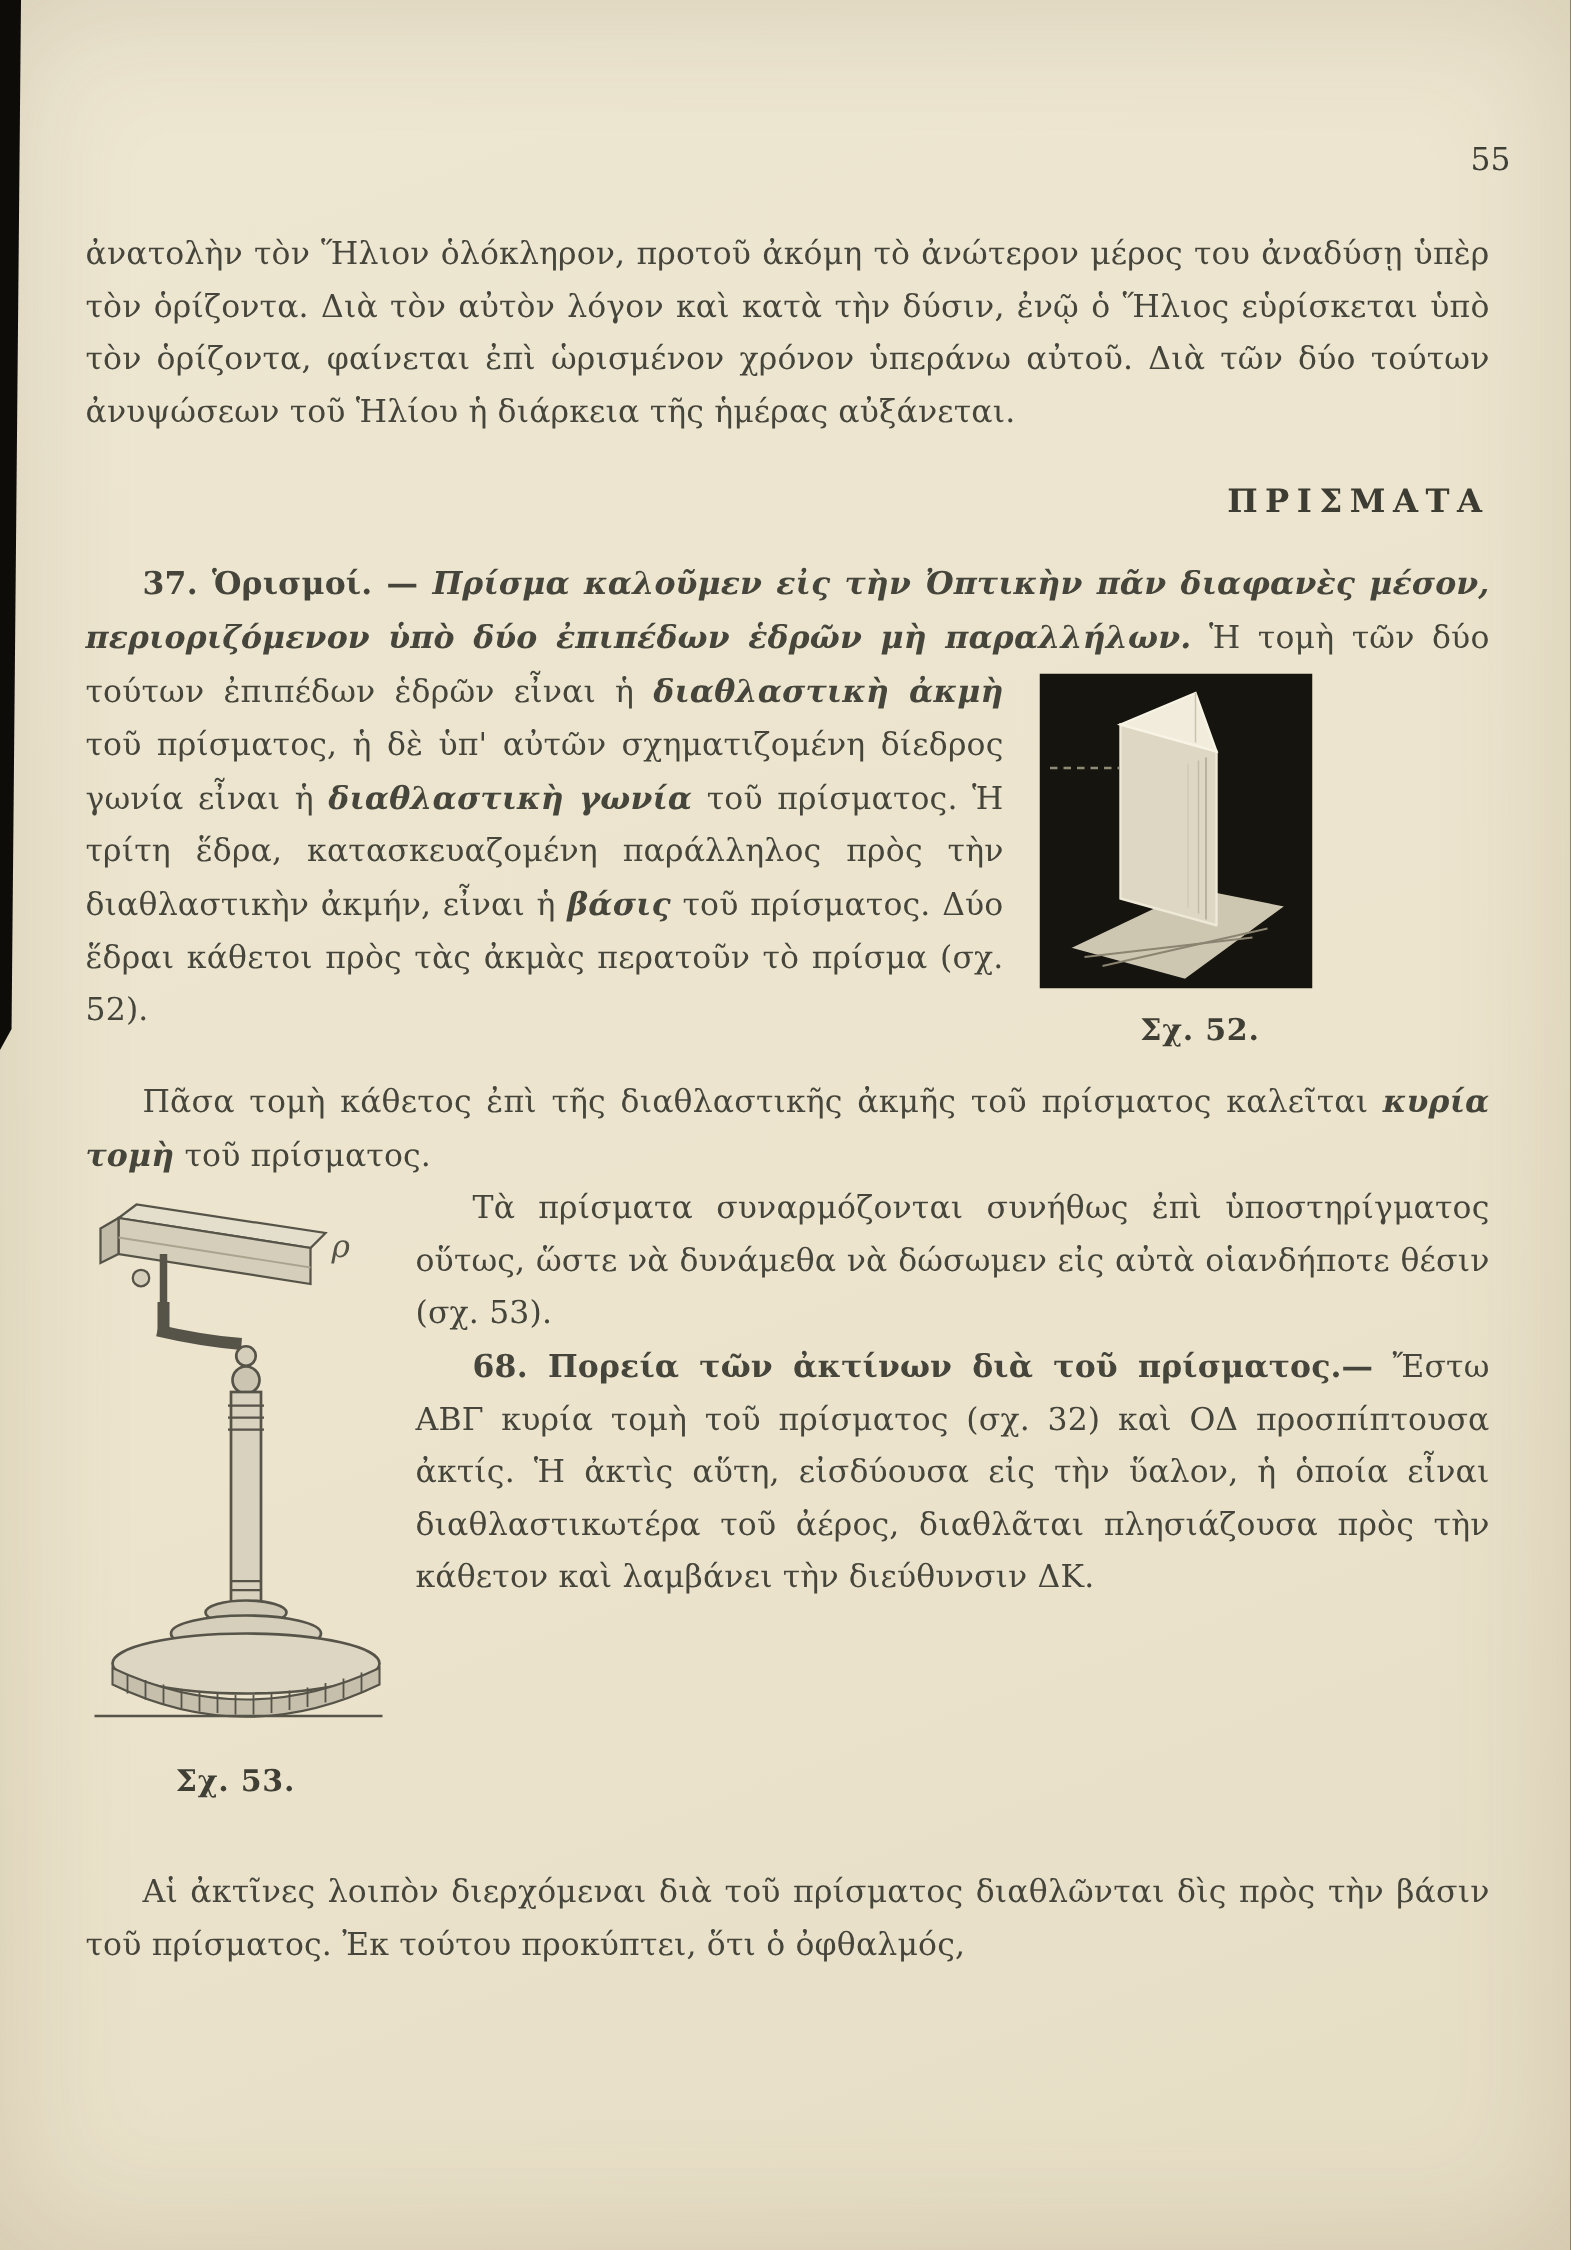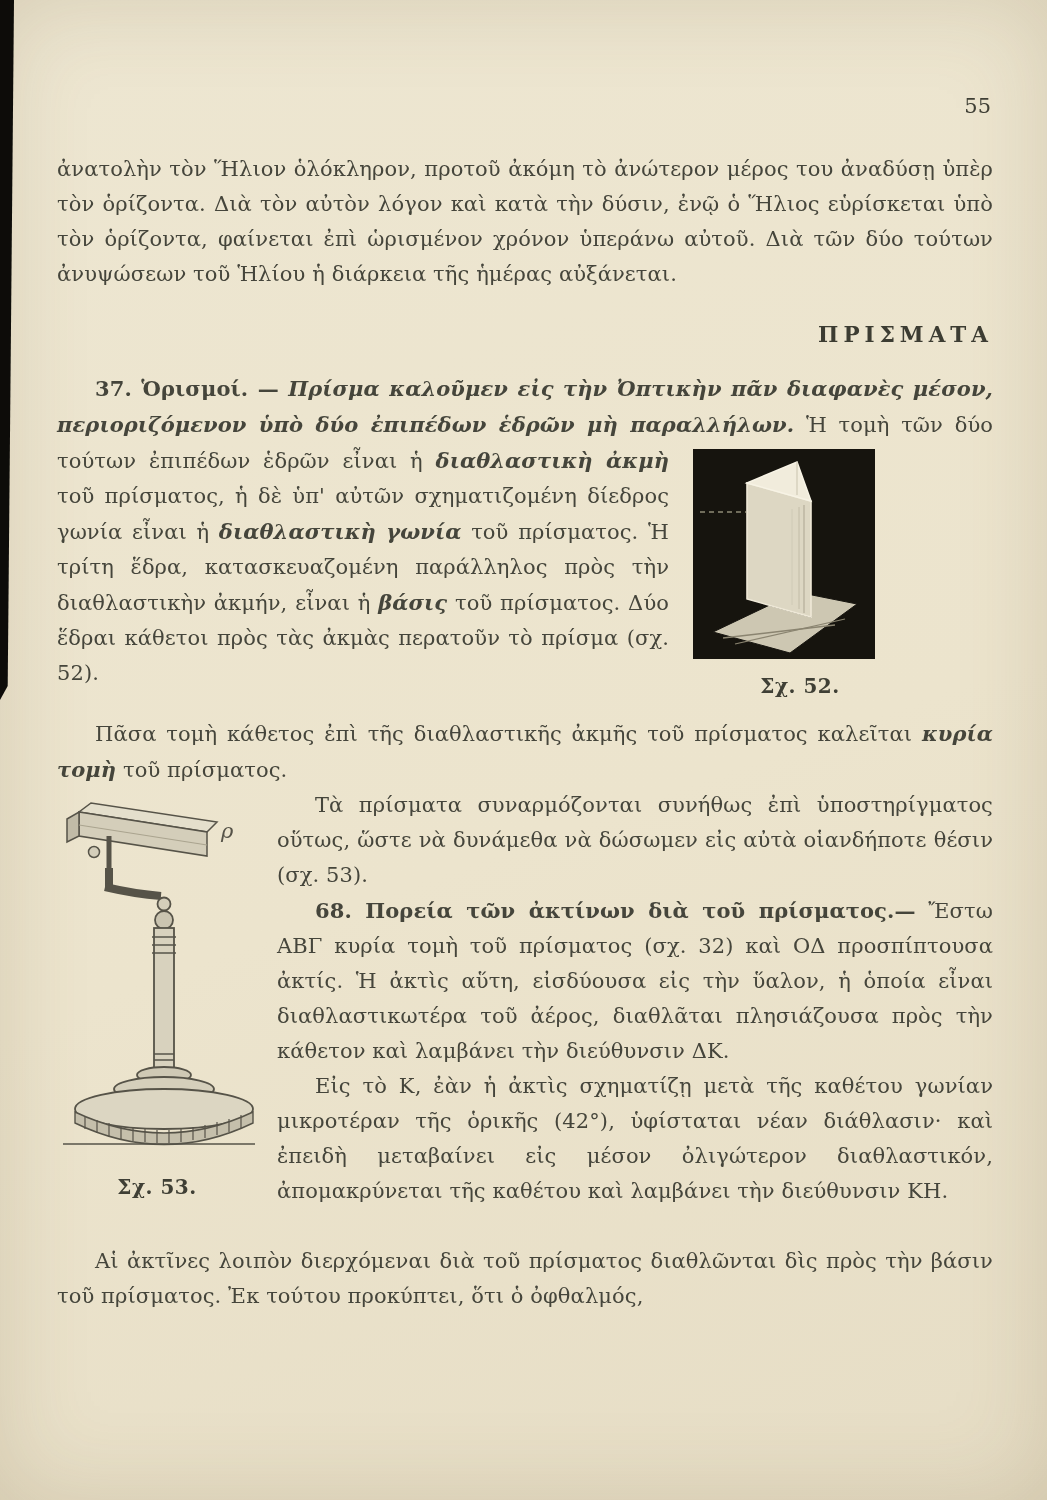--- a/index.html
+++ b/index.html
@@ -4,21 +4,21 @@
 <style>
   html,body{margin:0;padding:0;background:#6b665c;}
   .sheet{
     position:relative;width:1047px;height:1500px;overflow:hidden;
     background:linear-gradient(160deg,#ede6d1 0%,#ece4cd 55%,#e6ddc5 100%);
     box-shadow:inset 0 0 90px rgba(110,90,50,.18);
     font-family:"DejaVu Serif","Liberation Serif",serif;color:#45453b;
   }
   .binding{position:absolute;left:0;top:0;width:14px;height:700px;background:#0d0c09;
     clip-path:polygon(0 0,100% 0,55% 98%,0 100%);}
-  .pagenum{position:absolute;top:94px;right:56px;font-size:21px;color:#3f3f35;}
+  .pagenum{position:absolute;top:94px;right:40px;font-size:21px;color:#3f3f35;}
   .content{position:absolute;left:57px;top:152px;width:936px;}
   .para{margin:0;text-align:justify;font-size:21px;line-height:35px;letter-spacing:.1px;}
   .indent{text-indent:38px;}
   .b{font-weight:700;}
   .bi{font-weight:700;font-style:italic;}
   .heading{margin:30px 0 24px;text-align:right;font-weight:700;font-size:21.5px;
     letter-spacing:5px;color:#3c3c32;}
   .figure{display:block;text-indent:0;}
   .fig52{float:right;width:214px;margin:6px 86px 12px 24px;}
   .fig53{float:left;width:200px;margin:4px 20px 0 0;min-height:452px;}
@@ -100,18 +100,17 @@
             <line x1="184" y1="323" x2="184" y2="336" stroke-width="1.2"></line>
             <line x1="6" y1="352" x2="198" y2="352" stroke-width="1.6"></line>
           </g>
           <text x="164" y="46" font-size="21" font-style="italic" fill="#565348" stroke="none" font-family="DejaVu Serif, serif">ρ</text>
         </svg>
           <span class="caption">Σχ. 53.</span>
         </span><span>Τὰ πρίσματα συναρμόζονται συνήθως ἐπὶ ὑποστηρίγματος οὕτως, ὥστε νὰ δυνάμεθα νὰ δώσωμεν εἰς αὐτὰ οἱανδήποτε θέσιν (σχ. 53).</span></p>
 
     <p class="para indent"><span class="b">68. Πορεία τῶν ἀκτίνων διὰ τοῦ πρίσματος.—</span><span> Ἔστω ΑΒΓ κυρία τομὴ τοῦ πρίσματος (σχ. 32) καὶ ΟΔ προσπίπτουσα ἀκτίς. Ἡ ἀκτὶς αὕτη, εἰσδύουσα εἰς τὴν ὕαλον, ἡ ὁποία εἶναι διαθλαστικωτέρα τοῦ ἀέρος, διαθλᾶται πλησιάζουσα πρὸς τὴν κάθετον καὶ λαμβάνει τὴν διεύθυνσιν ΔΚ.</span></p>
 
-    <p class="para indent"><span>Εἰς τὸ Κ, ἐὰν ἡ ἀκτὶς σχηματίζῃ μετὰ τῆς καθέτου γωνίαν μικροτέραν τῆς ὁρικῆς (42°), ὑφίσταται νέαν διάθλασιν· καὶ ἐπειδὴ μεταβαίνει εἰς μέσον ὀλιγώτερον διαθλαστικόν, ἀπομακρύνεται τῆς καθέτου καὶ λαμβάνει τὴν διεύθυνσιν ΚΗ.</span></p>
 
     <p class="para indent clear-l"><span>Αἱ ἀκτῖνες λοιπὸν διερχόμεναι διὰ τοῦ πρίσματος διαθλῶνται δὶς πρὸς τὴν βάσιν τοῦ πρίσματος. Ἐκ τούτου προκύπτει, ὅτι ὁ ὀφθαλμός,</span></p>
 
   </div>
 </div>
 
 </body></html>

